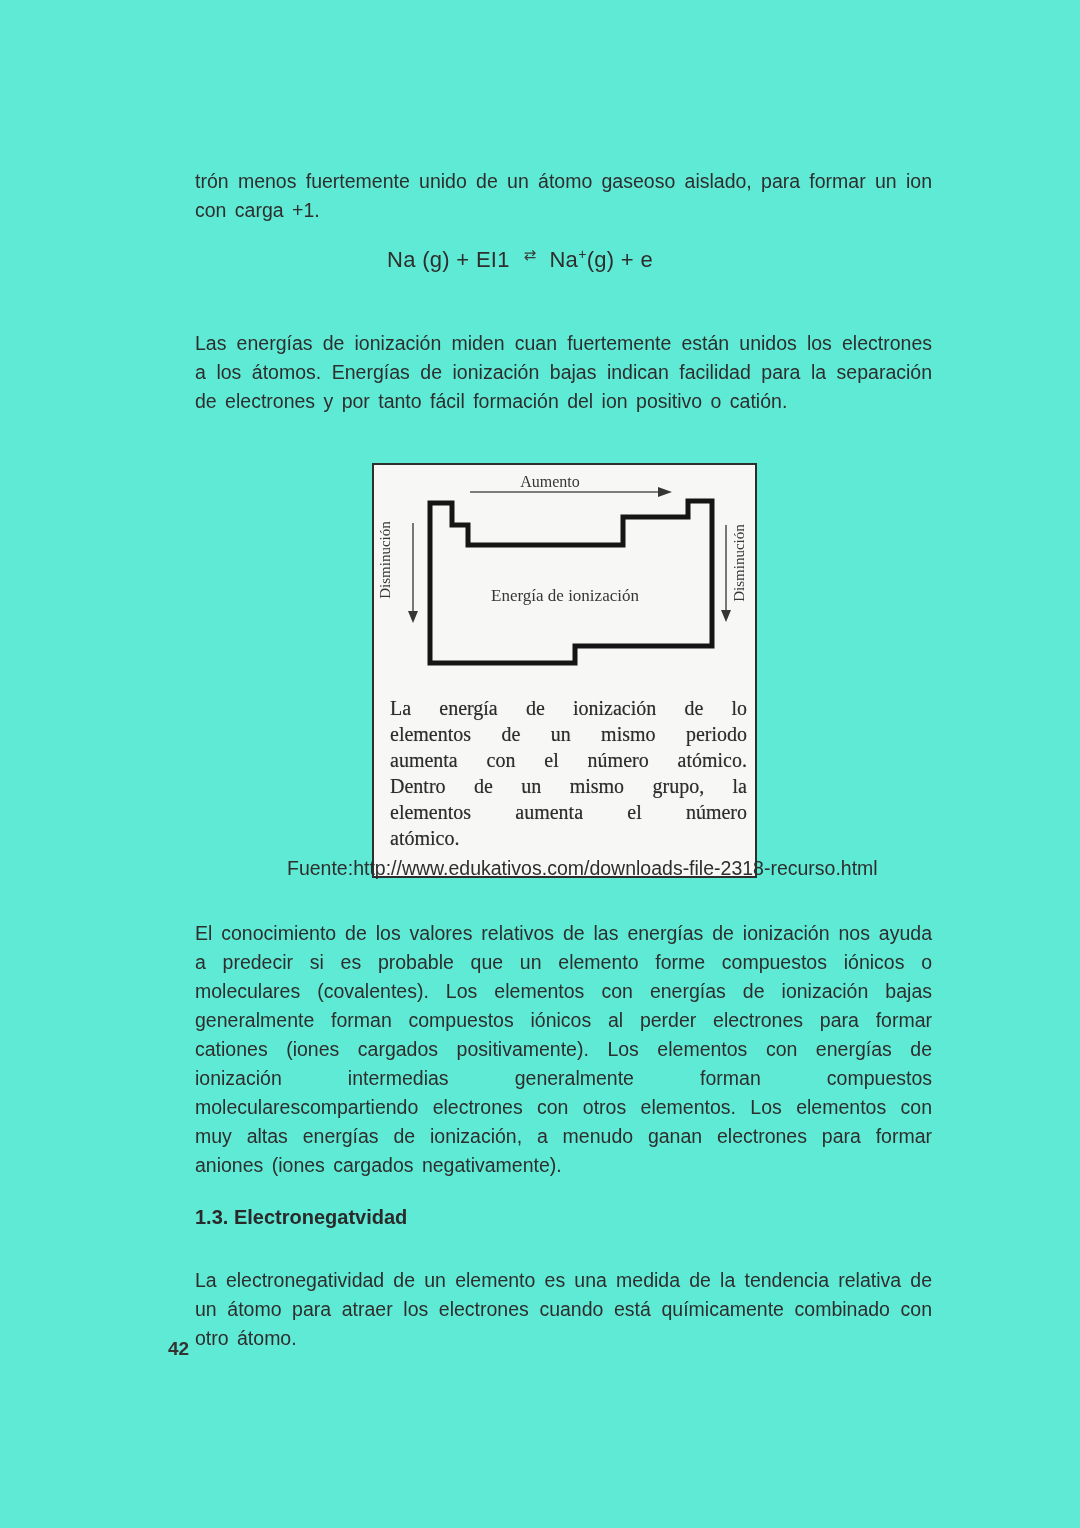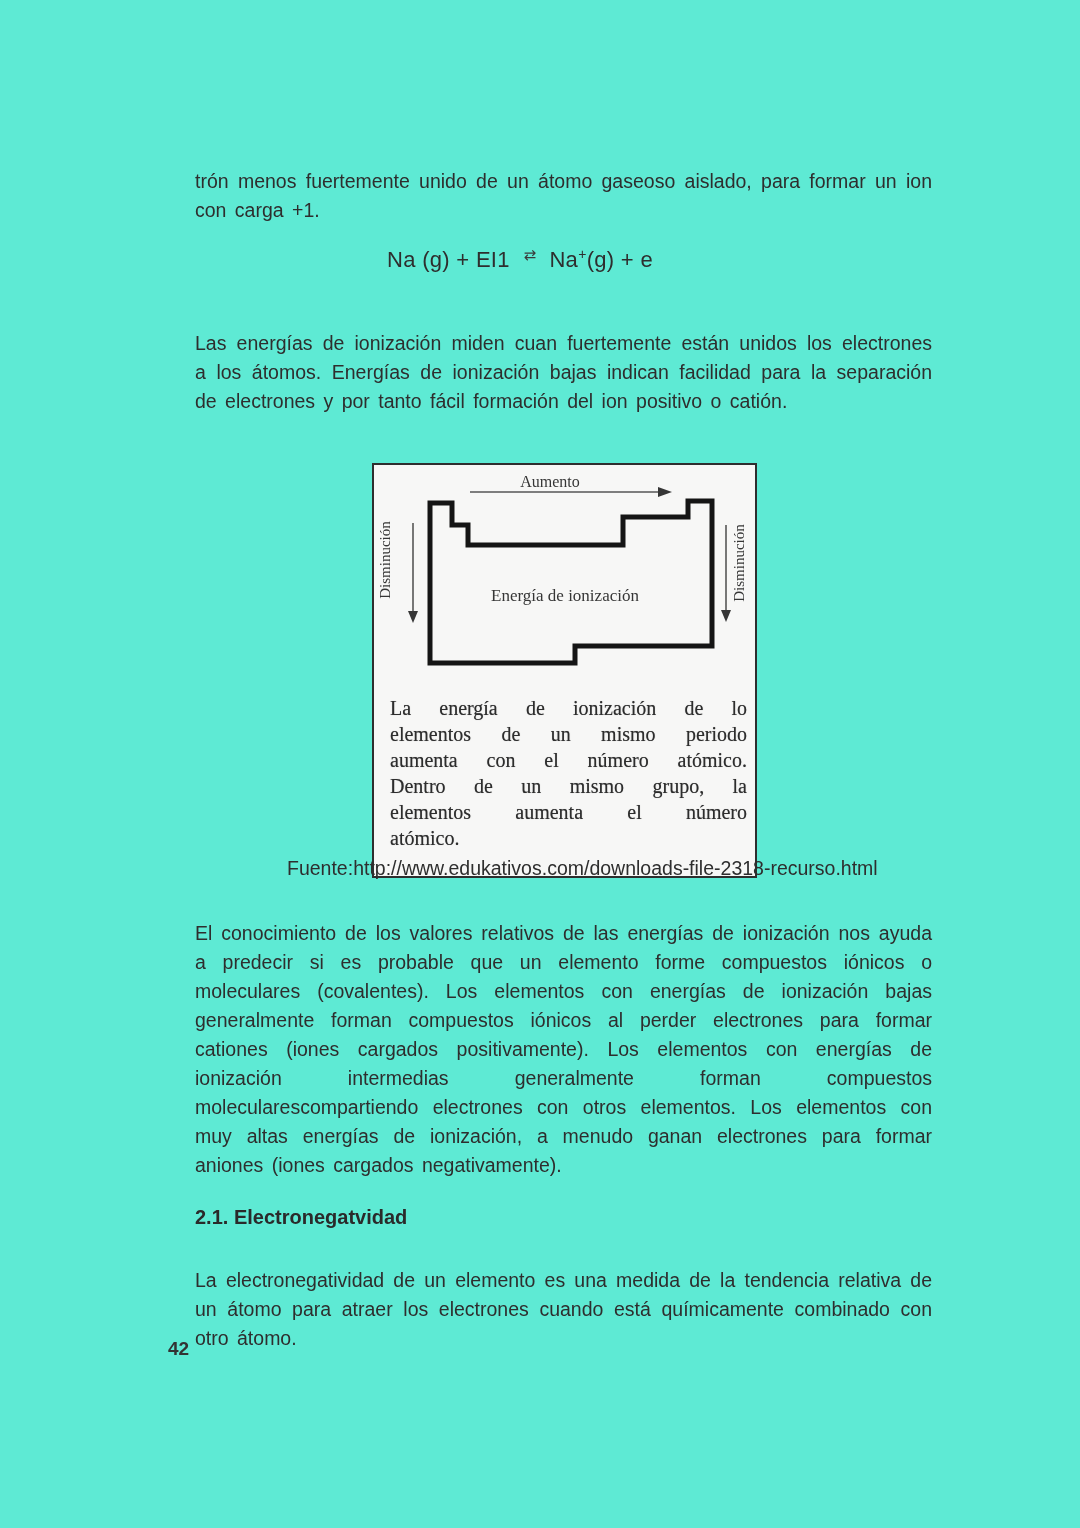--- a/index.html
+++ b/index.html
@@ -136,19 +136,19 @@
       <div class="fig-line">Dentro de un mismo grupo, la</div>
       <div class="fig-line">elementos aumenta el número</div>
       <div class="fig-line last">atómico.</div>
     </div>
   </div>
 
   <div class="fig-caption">Fuente:http://www.edukativos.com/downloads-file-2318-recurso.html</div>
 
   <p class="body-par" style="top:899px;">El conocimiento de los valores relativos de las energías de ionización nos ayuda a predecir si es probable que un elemento forme compuestos iónicos o moleculares (covalentes). Los elementos con energías de ionización bajas generalmente forman compuestos iónicos al perder electrones para formar cationes (iones cargados positivamente). Los elementos con energías de ionización intermedias generalmente forman compuestos molecularescompartiendo electrones con otros elementos. Los elementos con muy altas energías de ionización, a menudo ganan electrones para formar aniones (iones cargados negativamente).</p>
 
-  <h2 class="heading">2.1. Electronegatvidad</h2>
+  <h2 class="heading">1.3. Electronegatvidad</h2>
 
   <p class="body-par" style="top:1246px;">La electronegatividad de un elemento es una medida de la tendencia relativa de un átomo para atraer los electrones cuando está químicamente combinado con otro átomo.</p>
 
   <div class="page-number">42</div>
 
 </div>
 
 </body></html>

